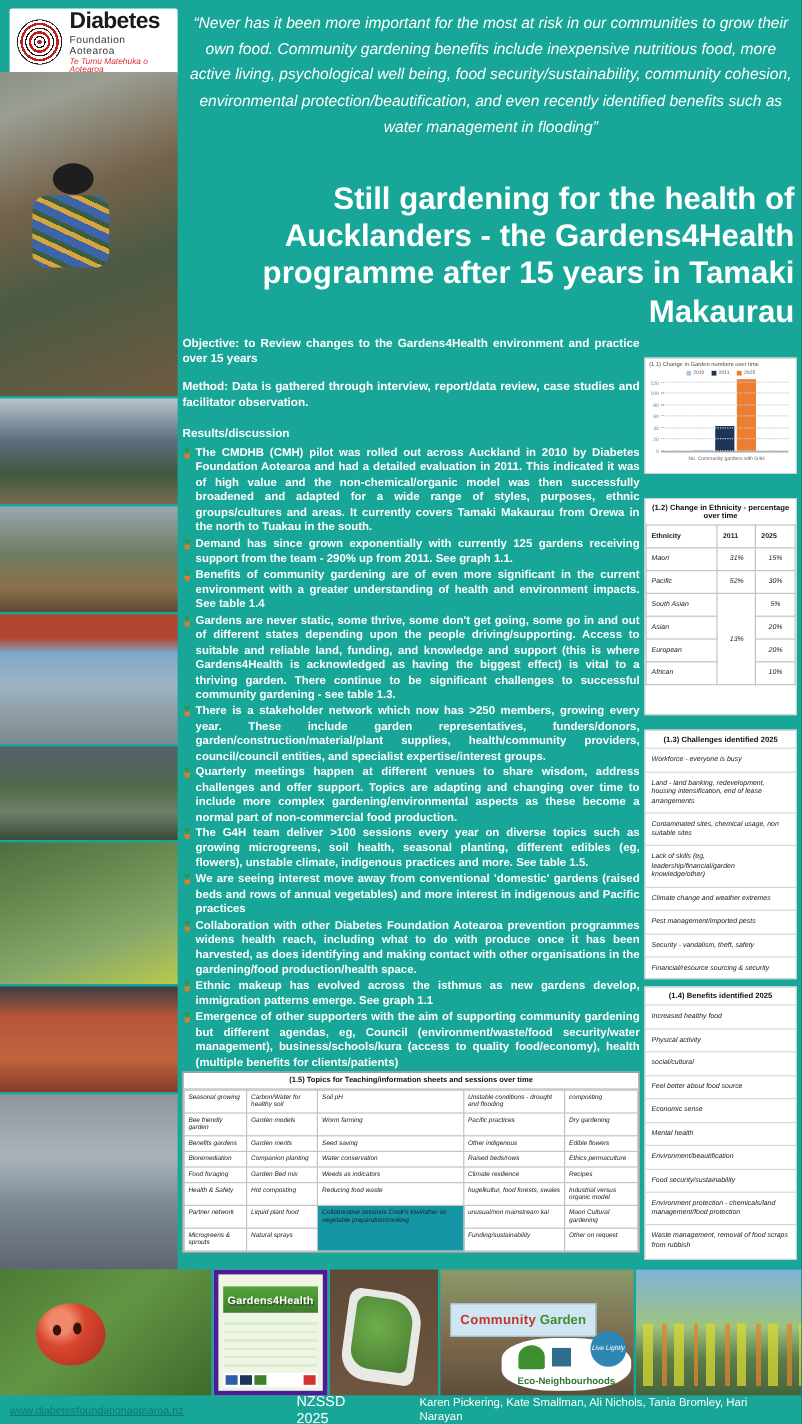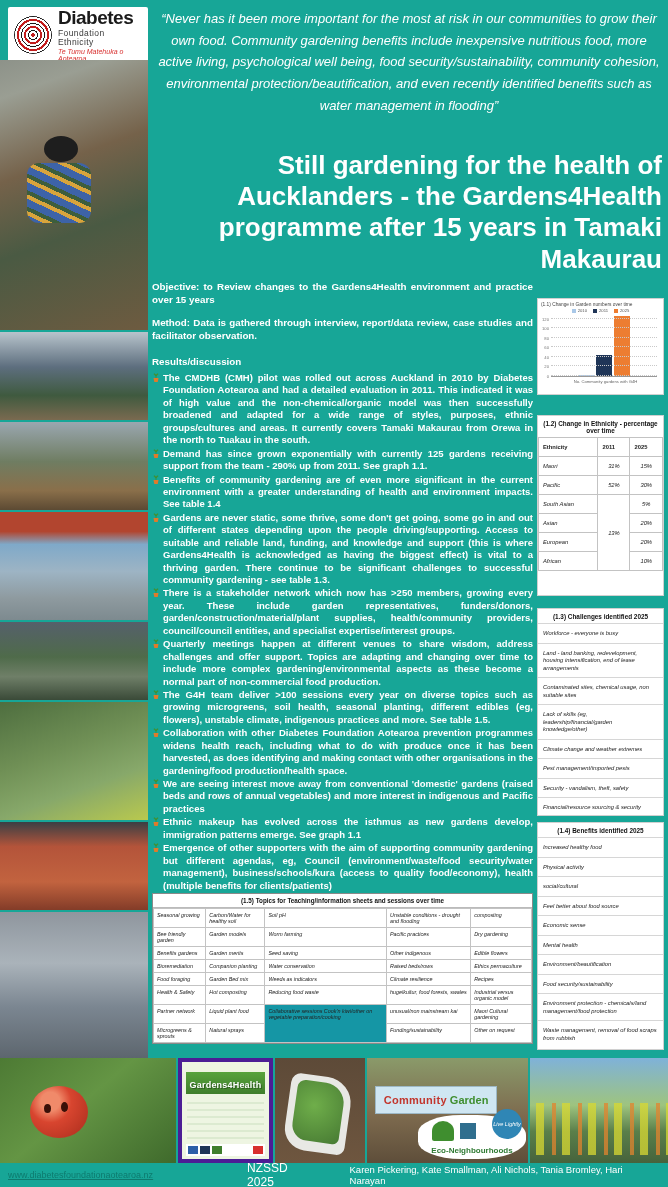--- a/index.html
+++ b/index.html
@@ -118,21 +118,21 @@
 </style>
 </head>
 <body>
 
 <div class="poster">
 
   <div class="logo-box">
     <div class="koru"></div>
     <div class="brand">
       <span class="brand-name">Diabetes</span>
-      <span class="brand-sub">Foundation Ethnicity</span>
+      <span class="brand-sub">Foundation Aotearoa</span>
       <span class="brand-tag">Te Tumu Matehuka o Aotearoa</span>
     </div>
   </div>
 
   <div class="quote">“Never has it been more important for the most at risk in our communities to grow their own food.  Community gardening benefits include inexpensive nutritious food, more active living, psychological well being, food security/sustainability, community cohesion, environmental protection/beautification, and even recently identified benefits such as water management in flooding”</div>
   <div class="title">Still gardening for the health of Aucklanders - the Gardens4Health programme after 15 years in Tamaki Makaurau</div>
 
   <div class="strip">
     <div class="photo p-child"></div>
     <div class="photo p-crowd"></div>
@@ -172,25 +172,25 @@
             <path d="M1.5 5h5l-.8 4h-3.4z" fill="#e07b2a"></path>
             <path d="M4 5V2.2M4 2.8C2.8 2.6 2.2 1.6 2.2.8 3.4.9 4 1.7 4 2.8zm0 0c1.2-.2 1.8-1.2 1.8-2C4.6.9 4 1.7 4 2.8z" stroke="#3f8e2f" stroke-width=".8" fill="#57a33c"></path>
           </svg></span><span>Quarterly meetings happen at different venues to share wisdom, address challenges and offer support.  Topics are adapting and changing over time to include more complex gardening/environmental aspects as these become a normal part of non-commercial food production.</span></li>
       <li><span class="b-icon"><svg width="8" height="10" viewBox="0 0 8 10">
             <path d="M1.5 5h5l-.8 4h-3.4z" fill="#e07b2a"></path>
             <path d="M4 5V2.2M4 2.8C2.8 2.6 2.2 1.6 2.2.8 3.4.9 4 1.7 4 2.8zm0 0c1.2-.2 1.8-1.2 1.8-2C4.6.9 4 1.7 4 2.8z" stroke="#3f8e2f" stroke-width=".8" fill="#57a33c"></path>
           </svg></span><span>The G4H team deliver &gt;100 sessions every year on diverse topics such as growing microgreens, soil health, seasonal planting, different edibles (eg, flowers), unstable climate, indigenous practices and more.   See table 1.5.</span></li>
       <li><span class="b-icon"><svg width="8" height="10" viewBox="0 0 8 10">
             <path d="M1.5 5h5l-.8 4h-3.4z" fill="#e07b2a"></path>
             <path d="M4 5V2.2M4 2.8C2.8 2.6 2.2 1.6 2.2.8 3.4.9 4 1.7 4 2.8zm0 0c1.2-.2 1.8-1.2 1.8-2C4.6.9 4 1.7 4 2.8z" stroke="#3f8e2f" stroke-width=".8" fill="#57a33c"></path>
+          </svg></span><span>We are seeing interest move away from conventional 'domestic' gardens (raised beds and rows of annual vegetables) and more interest in indigenous and Pacific practices</span></li>
+      <li><span class="b-icon"><svg width="8" height="10" viewBox="0 0 8 10">
+            <path d="M1.5 5h5l-.8 4h-3.4z" fill="#e07b2a"></path>
+            <path d="M4 5V2.2M4 2.8C2.8 2.6 2.2 1.6 2.2.8 3.4.9 4 1.7 4 2.8zm0 0c1.2-.2 1.8-1.2 1.8-2C4.6.9 4 1.7 4 2.8z" stroke="#3f8e2f" stroke-width=".8" fill="#57a33c"></path>
           </svg></span><span>Collaboration with other Diabetes Foundation Aotearoa prevention programmes widens health reach, including what to do with produce once it has been harvested, as does identifying and making contact with other organisations in the gardening/food production/health space.</span></li>
-      <li><span class="b-icon"><svg width="8" height="10" viewBox="0 0 8 10">
-            <path d="M1.5 5h5l-.8 4h-3.4z" fill="#e07b2a"></path>
-            <path d="M4 5V2.2M4 2.8C2.8 2.6 2.2 1.6 2.2.8 3.4.9 4 1.7 4 2.8zm0 0c1.2-.2 1.8-1.2 1.8-2C4.6.9 4 1.7 4 2.8z" stroke="#3f8e2f" stroke-width=".8" fill="#57a33c"></path>
-          </svg></span><span>We are seeing interest move away from conventional 'domestic' gardens (raised beds and rows of annual vegetables) and more interest in indigenous and Pacific practices</span></li>
       <li><span class="b-icon"><svg width="8" height="10" viewBox="0 0 8 10">
             <path d="M1.5 5h5l-.8 4h-3.4z" fill="#e07b2a"></path>
             <path d="M4 5V2.2M4 2.8C2.8 2.6 2.2 1.6 2.2.8 3.4.9 4 1.7 4 2.8zm0 0c1.2-.2 1.8-1.2 1.8-2C4.6.9 4 1.7 4 2.8z" stroke="#3f8e2f" stroke-width=".8" fill="#57a33c"></path>
           </svg></span><span>Ethnic makeup has evolved across the isthmus as new gardens develop, immigration patterns emerge.  See graph 1.1</span></li>
       <li><span class="b-icon"><svg width="8" height="10" viewBox="0 0 8 10">
             <path d="M1.5 5h5l-.8 4h-3.4z" fill="#e07b2a"></path>
             <path d="M4 5V2.2M4 2.8C2.8 2.6 2.2 1.6 2.2.8 3.4.9 4 1.7 4 2.8zm0 0c1.2-.2 1.8-1.2 1.8-2C4.6.9 4 1.7 4 2.8z" stroke="#3f8e2f" stroke-width=".8" fill="#57a33c"></path>
           </svg></span><span>Emergence of other supporters with the aim of supporting community gardening but different agendas, eg, Council (environment/waste/food security/water management), business/schools/kura (access to quality food/economy), health (multiple benefits for clients/patients)</span></li>
     </ul>
 

